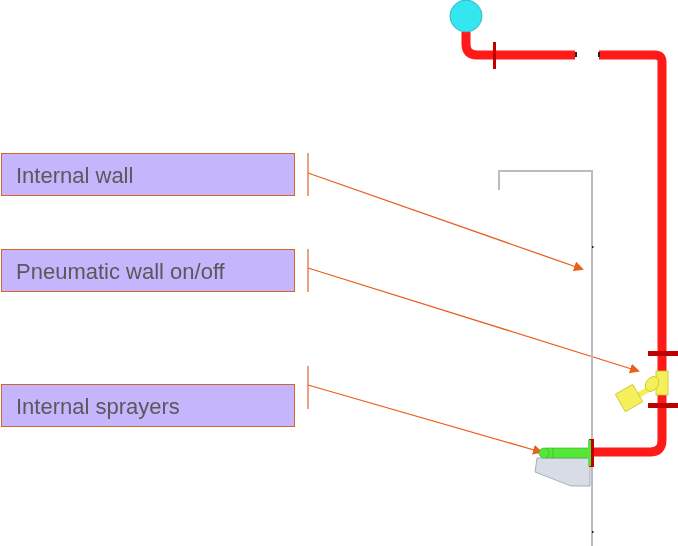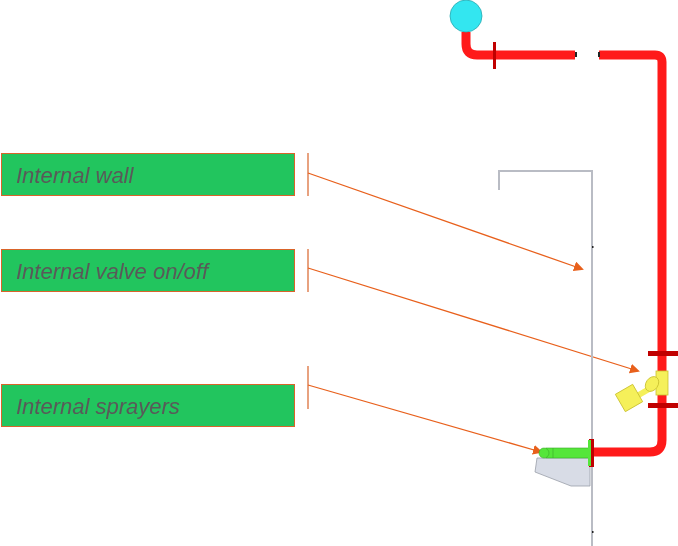--- a/index.html
+++ b/index.html
@@ -1,28 +1,28 @@
 <!DOCTYPE html>
 <html><head>
 <meta charset="utf-8">
 <style>
   html,body{margin:0;padding:0;background:#ffffff;}
   body{width:678px;height:546px;position:relative;overflow:hidden;font-family:"Liberation Sans",sans-serif;}
-  .callout{position:absolute;left:1px;width:294px;height:43px;border:1.5px solid #d9642a;box-sizing:border-box;background:#22c55e;font-style:italic;}
+  .callout{position:absolute;left:1px;width:294px;height:43px;border:1.5px solid #d9642a;box-sizing:border-box;background:#c4b5fd;}
   .callout span{position:absolute;left:14px;top:9px;font-size:22px;color:#595959;white-space:nowrap;}
   svg{position:absolute;left:0;top:0;}
 </style>
 </head>
 <body>
 
 <div class="callout" style="top:153px;">
   <span>Internal wall</span>
 </div>
 <div class="callout" style="top:249px;">
-  <span>Internal valve on/off</span>
+  <span>Pneumatic wall on/off</span>
 </div>
 <div class="callout" style="top:384px;">
   <span>Internal sprayers</span>
 </div>
 
 <svg width="678" height="546" viewBox="0 0 678 546">
   <defs>
     <marker id="arrowhead" markerWidth="10" markerHeight="10" refX="8" refY="5" orient="auto" markerUnits="userSpaceOnUse">
       <path d="M0,0 L10,5 L0,10 z" fill="#e8601c"></path>
     </marker>

